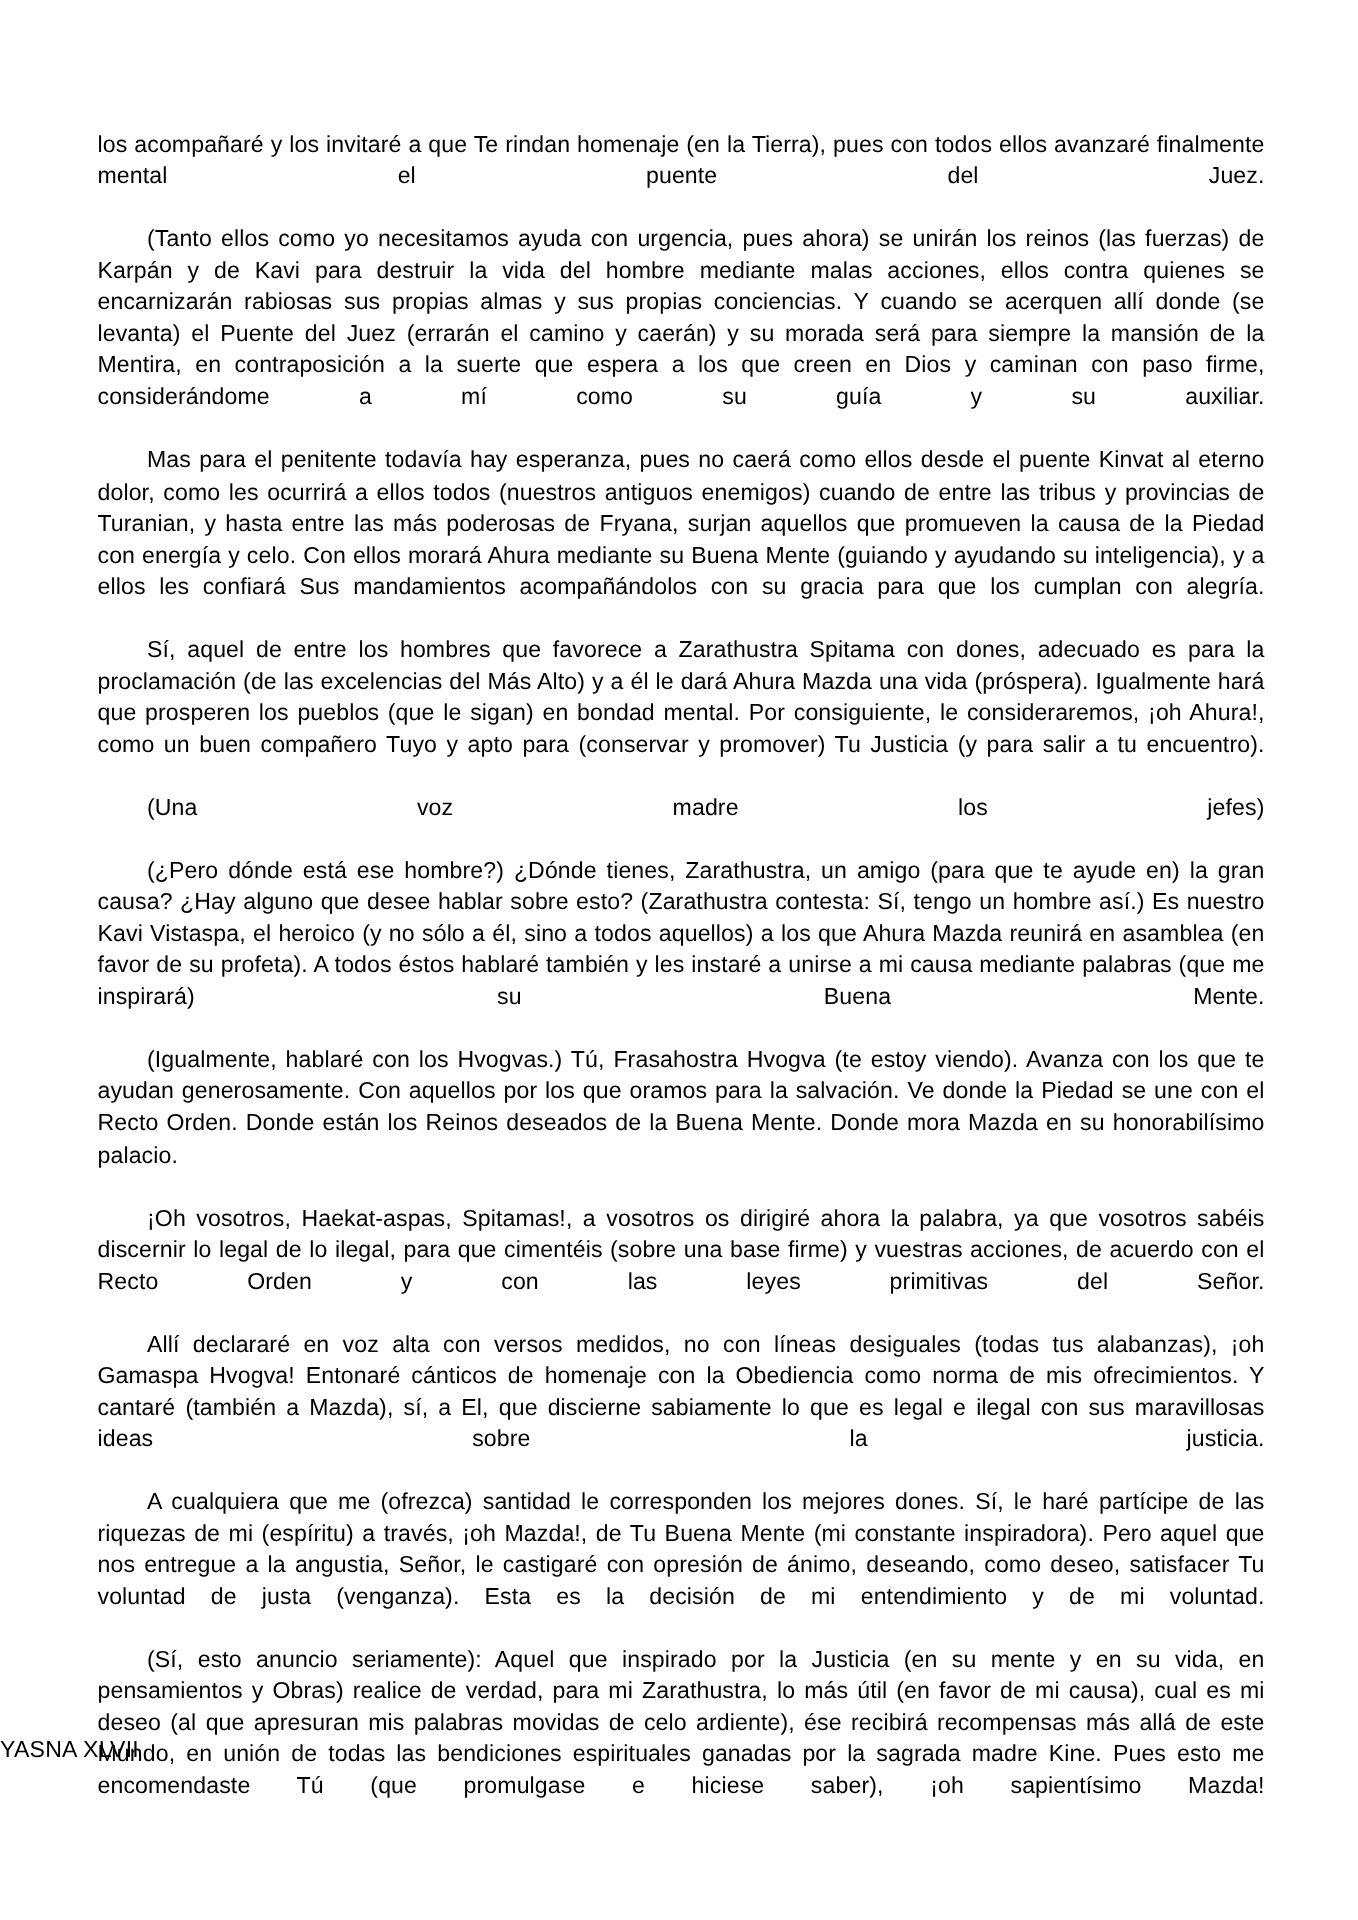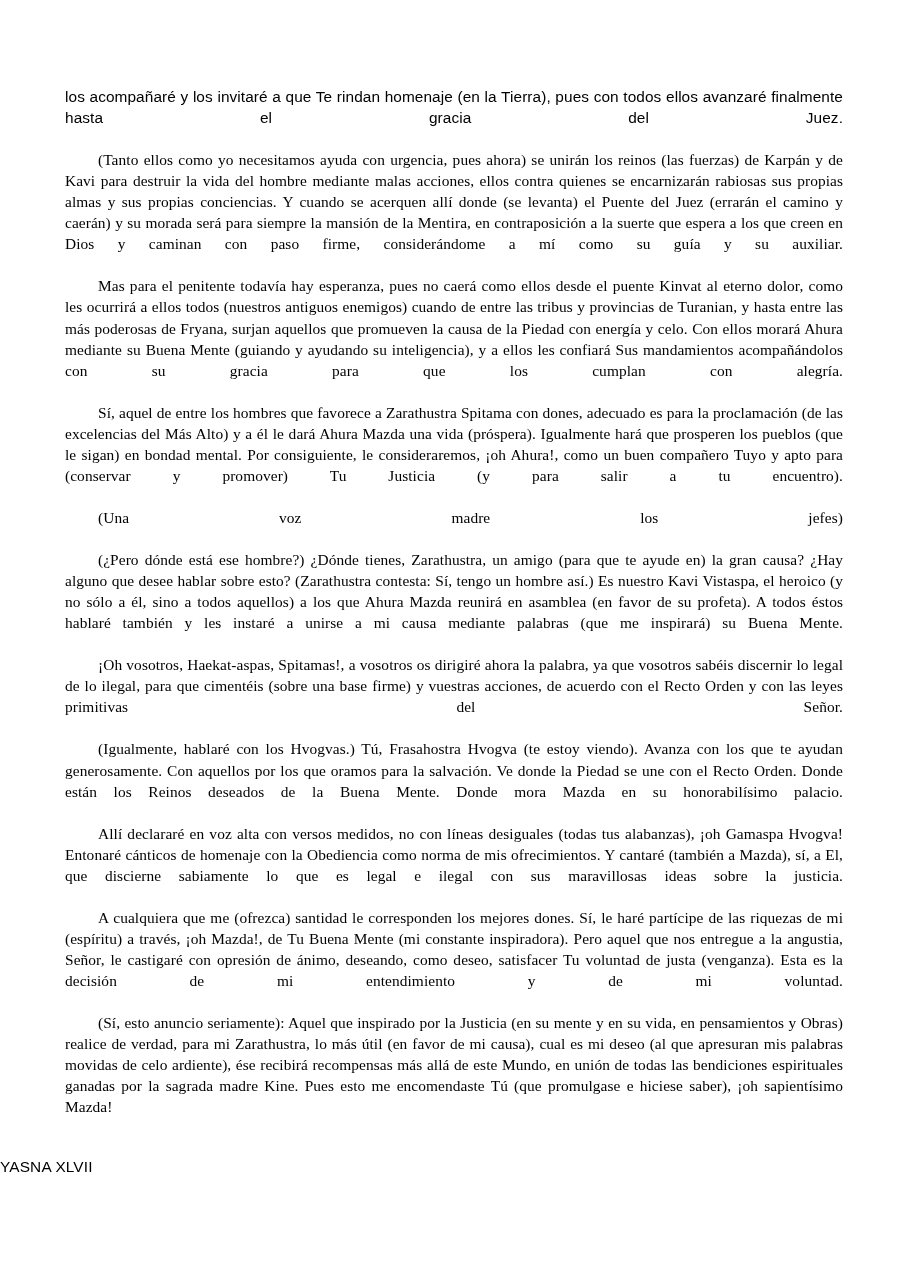--- a/index.html
+++ b/index.html
@@ -42,21 +42,20 @@
   }
 
   
   .para.continuation {
     text-indent: 0;
   }
 
   
   .para.indent {
     text-indent: 33px;
-    font-family: Liberation Serif, serif;
   }
 
   
   .para:after {
     content: "";
     display: inline-block;
     width: 100%;
   }
 
   .footer {
@@ -69,28 +68,28 @@
     line-height: 21px;
     letter-spacing: 0.01em;
   }
 </style>
 </head>
 <body>
 
 <div class="page">
 
   <div class="text-body">
-    <p class="para continuation">los acompañaré y los invitaré a que Te rindan homenaje (en la Tierra), pues con todos ellos avanzaré finalmente hasta el gracia del Juez.</p>
+    <p class="para continuation">los acompañaré y los invitaré a que Te rindan homenaje (en la Tierra), pues con todos ellos avanzaré finalmente mental el puente del Juez.</p>
     <p class="para indent">(Tanto ellos como yo necesitamos ayuda con urgencia, pues ahora) se unirán los reinos (las fuerzas) de Karpán y de Kavi para destruir la vida del hombre mediante malas acciones, ellos contra quienes se encarnizarán rabiosas sus propias almas y sus propias conciencias. Y cuando se acerquen allí donde (se levanta) el Puente del Juez (errarán el camino y caerán) y su morada será para siempre la mansión de la Mentira, en contraposición a la suerte que espera a los que creen en Dios y caminan con paso firme, considerándome a mí como su guía y su auxiliar.</p>
     <p class="para indent">Mas para el penitente todavía hay esperanza, pues no caerá como ellos desde el puente Kinvat al eterno dolor, como les ocurrirá a ellos todos (nuestros antiguos enemigos) cuando de entre las tribus y provincias de Turanian, y hasta entre las más poderosas de Fryana, surjan aquellos que promueven la causa de la Piedad con energía y celo. Con ellos morará Ahura mediante su Buena Mente (guiando y ayudando su inteligencia), y a ellos les confiará Sus mandamientos acompañándolos con su gracia para que los cumplan con alegría.</p>
     <p class="para indent">Sí, aquel de entre los hombres que favorece a Zarathustra Spitama con dones, adecuado es para la proclamación (de las excelencias del Más Alto) y a él le dará Ahura Mazda una vida (próspera). Igualmente hará que prosperen los pueblos (que le sigan) en bondad mental. Por consiguiente, le consideraremos, ¡oh Ahura!, como un buen compañero Tuyo y apto para (conservar y promover) Tu Justicia (y para salir a tu encuentro).</p>
     <p class="para indent">(Una voz madre los jefes)</p>
     <p class="para indent">(¿Pero dónde está ese hombre?) ¿Dónde tienes, Zarathustra, un amigo (para que te ayude en) la gran causa? ¿Hay alguno que desee hablar sobre esto? (Zarathustra contesta: Sí, tengo un hombre así.) Es nuestro Kavi Vistaspa, el heroico (y no sólo a él, sino a todos aquellos) a los que Ahura Mazda reunirá en asamblea (en favor de su profeta). A todos éstos hablaré también y les instaré a unirse a mi causa mediante palabras (que me inspirará) su Buena Mente.</p>
+    <p class="para indent">(Igualmente, hablaré con los Hvogvas.) Tú, Frasahostra Hvogva (te estoy viendo). Avanza con los que te ayudan generosamente. Con aquellos por los que oramos para la salvación. Ve donde la Piedad se une con el Recto Orden. Donde están los Reinos deseados de la Buena Mente. Donde mora Mazda en su honorabilísimo palacio.</p>
     <p class="para indent">¡Oh vosotros, Haekat-aspas, Spitamas!, a vosotros os dirigiré ahora la palabra, ya que vosotros sabéis discernir lo legal de lo ilegal, para que cimentéis (sobre una base firme) y vuestras acciones, de acuerdo con el Recto Orden y con las leyes primitivas del Señor.</p>
-    <p class="para indent">(Igualmente, hablaré con los Hvogvas.) Tú, Frasahostra Hvogva (te estoy viendo). Avanza con los que te ayudan generosamente. Con aquellos por los que oramos para la salvación. Ve donde la Piedad se une con el Recto Orden. Donde están los Reinos deseados de la Buena Mente. Donde mora Mazda en su honorabilísimo palacio.</p>
     <p class="para indent">Allí declararé en voz alta con versos medidos, no con líneas desiguales (todas tus alabanzas), ¡oh Gamaspa Hvogva! Entonaré cánticos de homenaje con la Obediencia como norma de mis ofrecimientos. Y cantaré (también a Mazda), sí, a El, que discierne sabiamente lo que es legal e ilegal con sus maravillosas ideas sobre la justicia.</p>
     <p class="para indent">A cualquiera que me (ofrezca) santidad le corresponden los mejores dones. Sí, le haré partícipe de las riquezas de mi (espíritu) a través, ¡oh Mazda!, de Tu Buena Mente (mi constante inspiradora). Pero aquel que nos entregue a la angustia, Señor, le castigaré con opresión de ánimo, deseando, como deseo, satisfacer Tu voluntad de justa (venganza). Esta es la decisión de mi entendimiento y de mi voluntad.</p>
     <p class="para indent">(Sí, esto anuncio seriamente): Aquel que inspirado por la Justicia (en su mente y en su vida, en pensamientos y Obras) realice de verdad, para mi Zarathustra, lo más útil (en favor de mi causa), cual es mi deseo (al que apresuran mis palabras movidas de celo ardiente), ése recibirá recompensas más allá de este Mundo, en unión de todas las bendiciones espirituales ganadas por la sagrada madre Kine. Pues esto me encomendaste Tú (que promulgase e hiciese saber), ¡oh sapientísimo Mazda!</p>
   </div>
 
   <div class="footer">YASNA XLVII</div>
 
 </div>
 
 </body></html>

